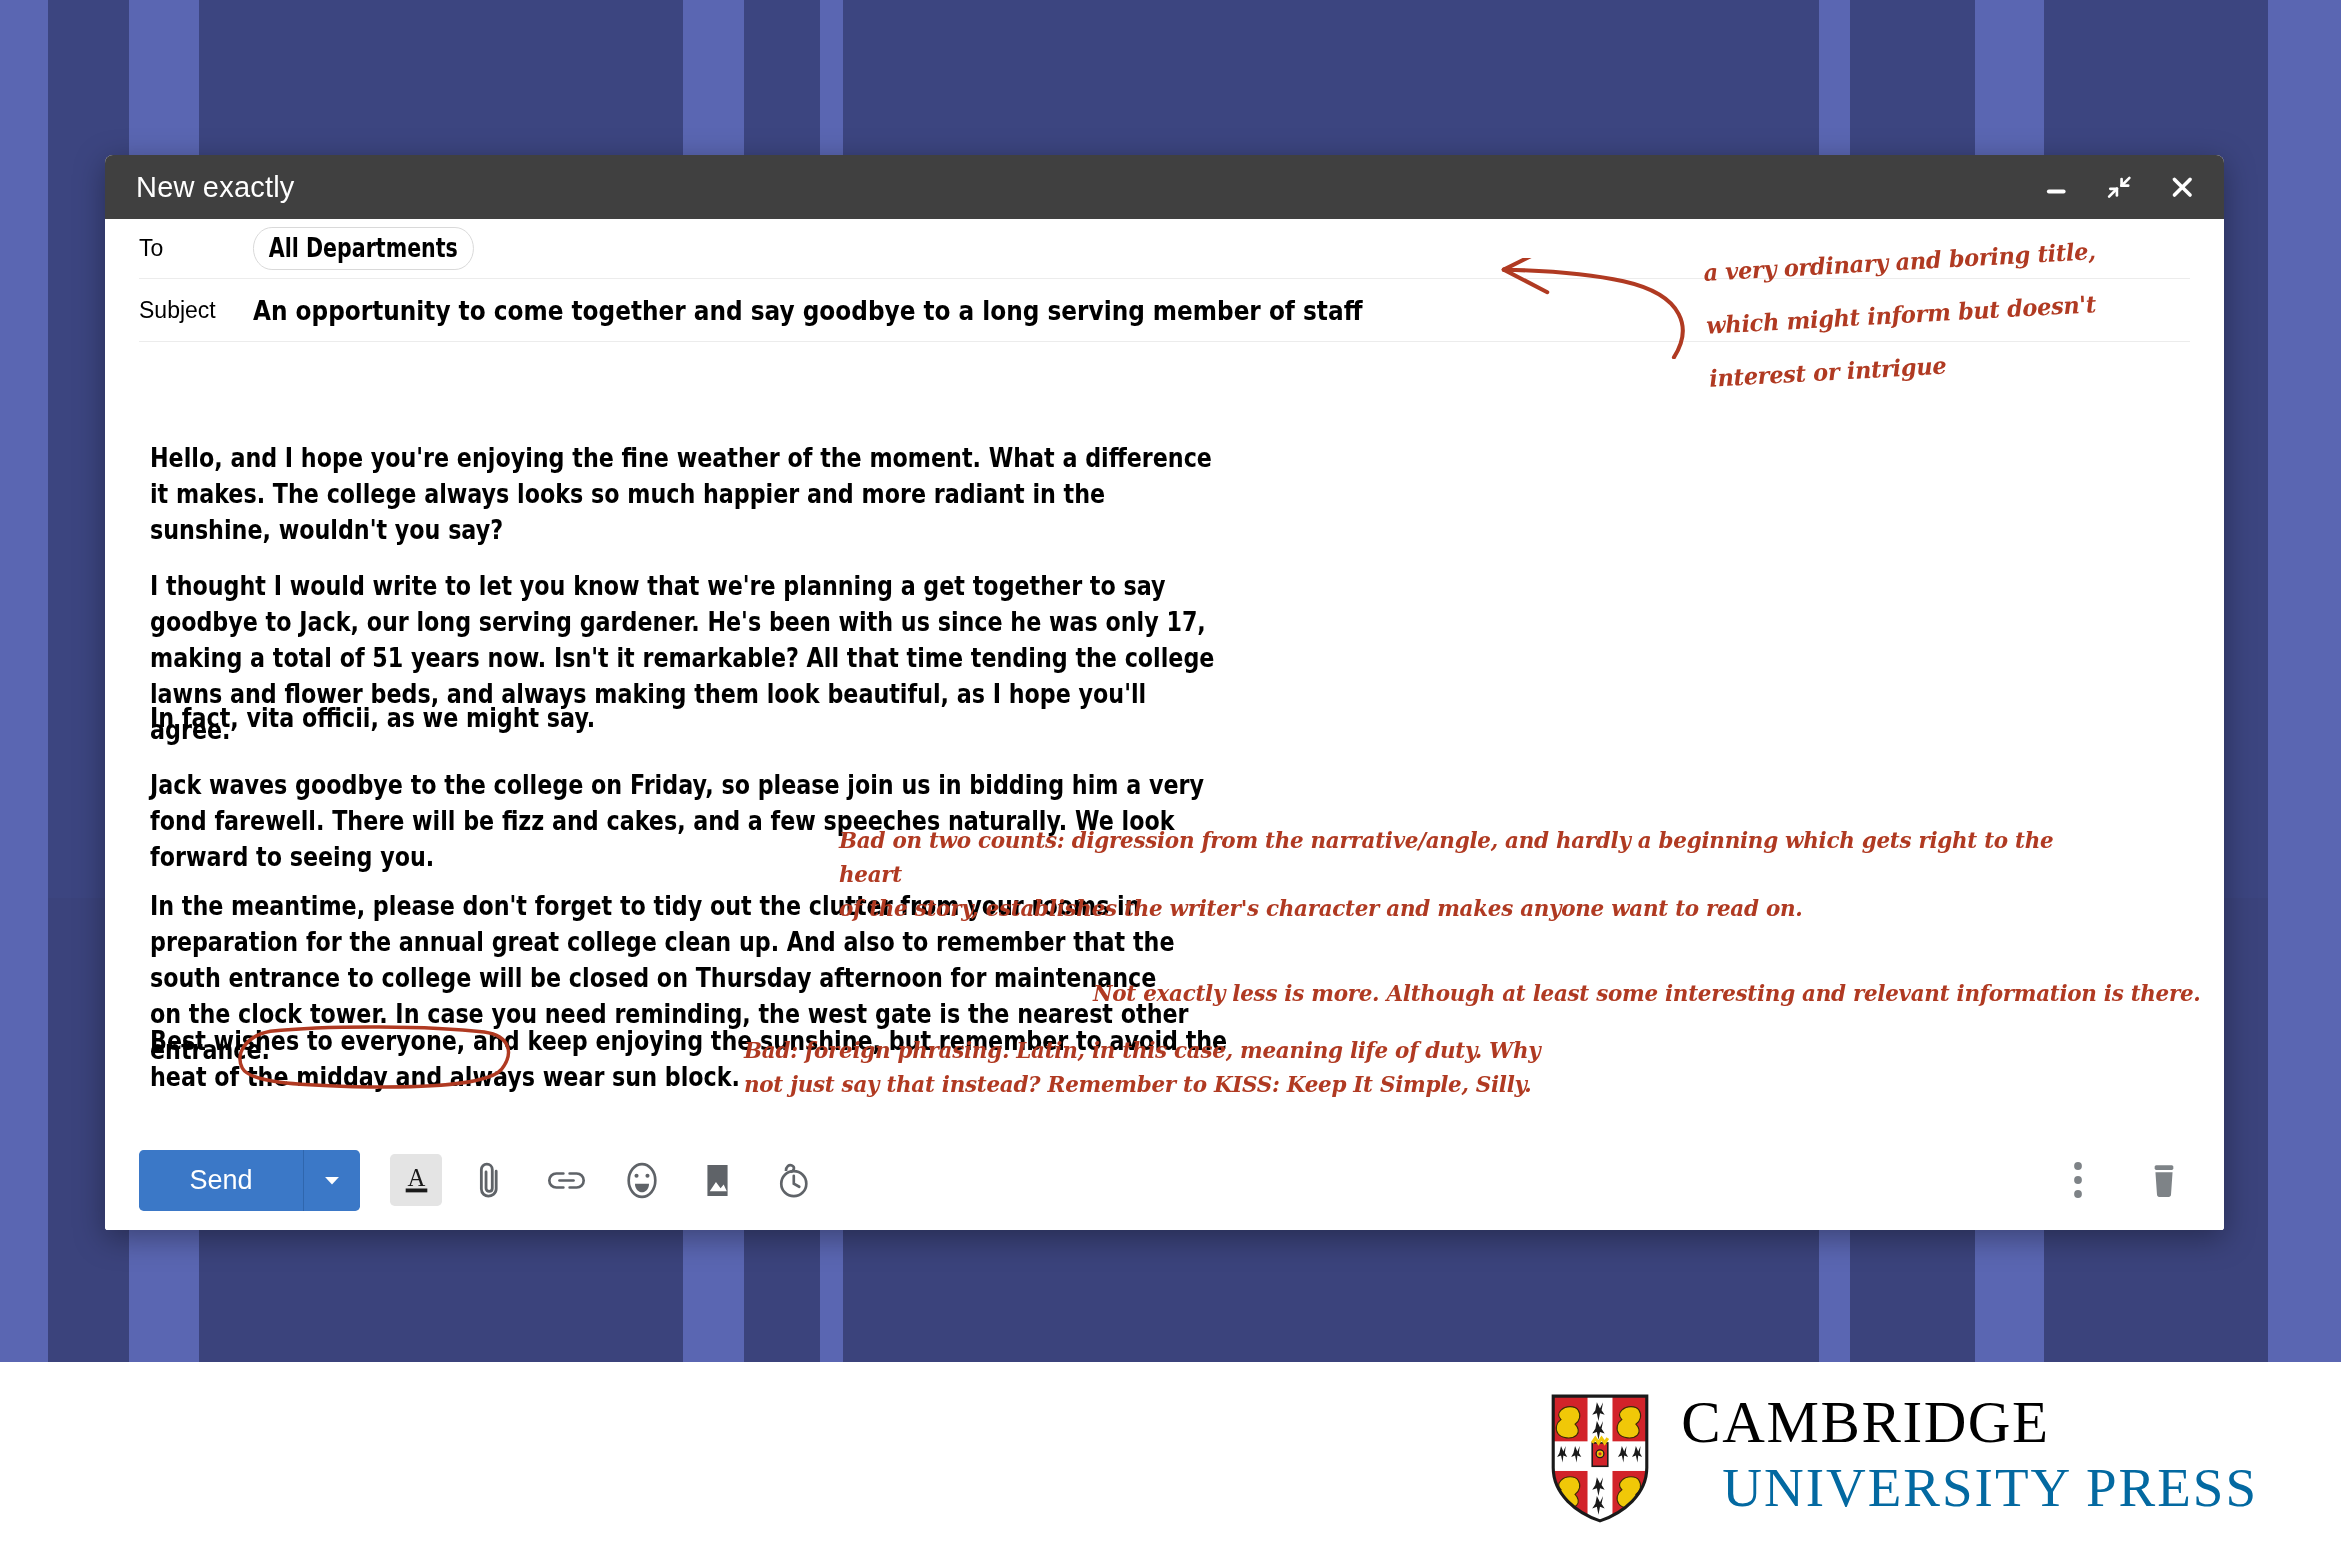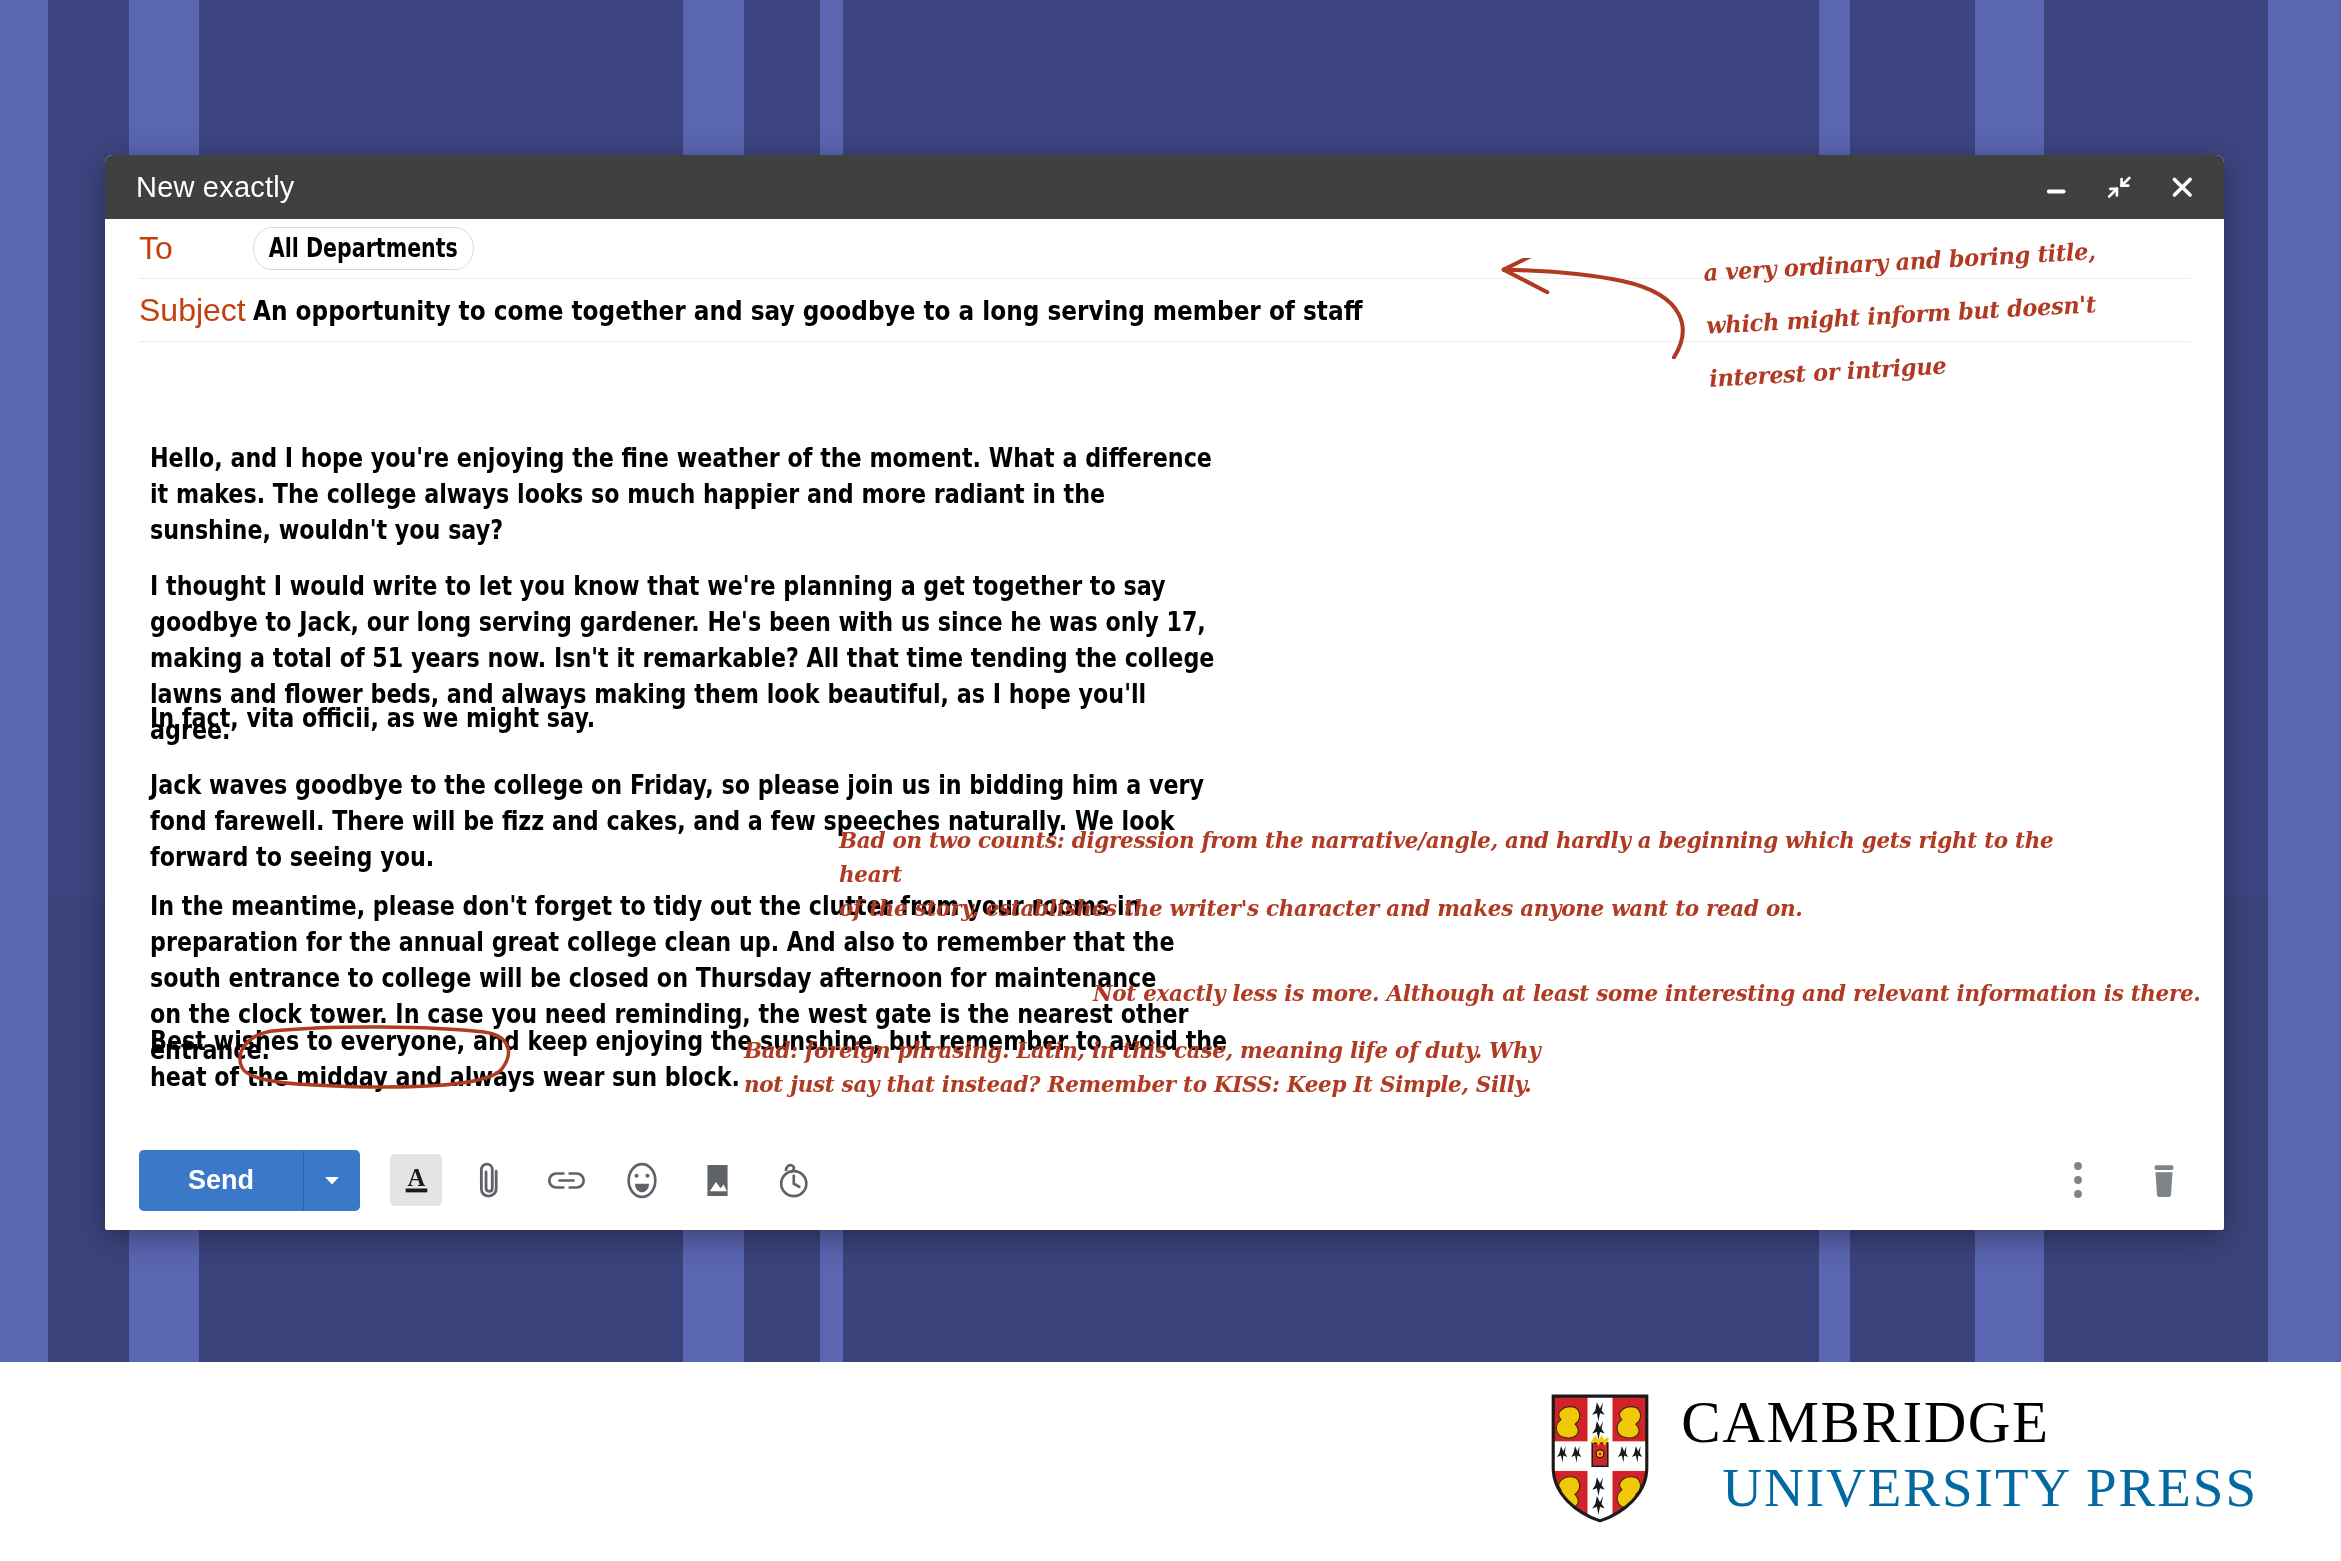--- a/index.html
+++ b/index.html
@@ -83,22 +83,22 @@
   .fields { padding: 0 34px 0 34px; }
   .field-row {
     display: flex;
     align-items: center;
     border-bottom: 1.6px solid #ececec;
     height: 59px;
   }
   .field-row.subject { height: 62px; }
   .field-label {
     width: 114px;
-    color: #c2410c;
-    font-size: 32px;
+    color: #000000;
+    font-size: 23px;
     flex: none;
   }
   .chip {
     display: inline-block;
     border: 1.6px solid #d6d6d6;
     border-radius: 22px;
     padding: 4.7px 17px 6.2px 17px;
     font-family: "DejaVu Sans", sans-serif;
     font-weight: bold;
     font-size: 26px;
@@ -177,21 +177,20 @@
 
   
   .toolbar {
     position: relative;
     height: 100px;
     display: flex;
     align-items: center;
     padding: 0 34px;
     box-sizing: border-box;
     background: #ffffff;
-    font-weight: bold;
   }
   .send-btn {
     display: flex;
     align-items: stretch;
     background: #3b78c7;
     border-radius: 4.7px;
     height: 61px;
     overflow: hidden;
     cursor: pointer;
   }

